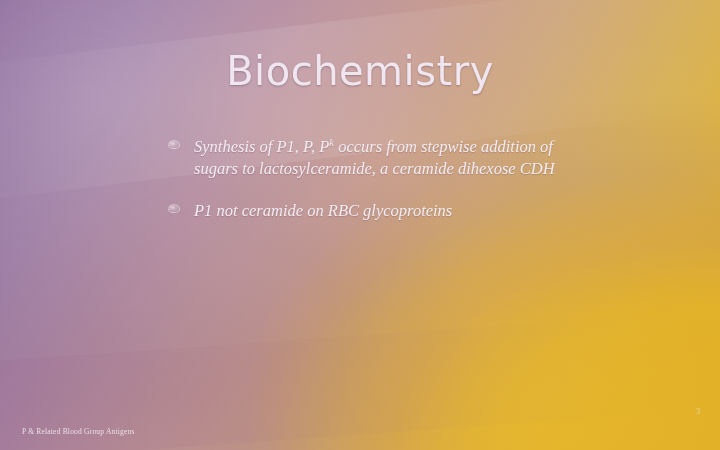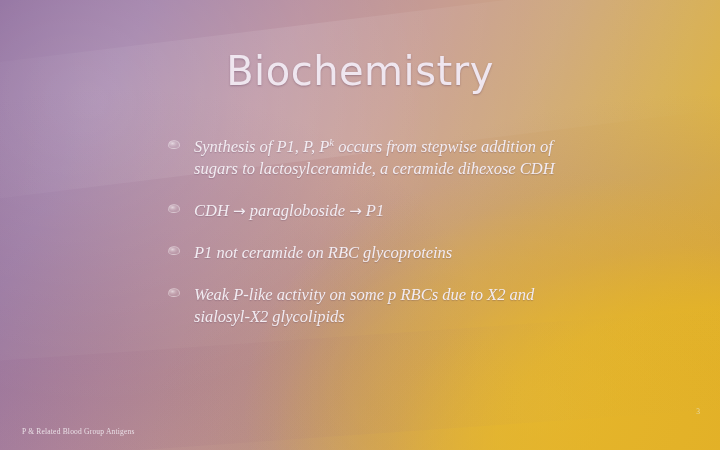--- a/index.html
+++ b/index.html
@@ -156,27 +156,19 @@
 
   <div class="title">Biochemistry</div>
 
   <div class="bullets">
     <div class="bullet">
       <span class="marker"></span>
       <span class="text">Synthesis of P1, P, P<span class="sup">k</span>  occurs from stepwise addition of sugars to lactosylceramide, a ceramide dihexose CDH</span>
     </div>
     <div class="bullet">
       <span class="marker"></span>
-      <span class="text">CDH <span class="arrow">→</span> paragloboside <span class="arrow">→</span>  P1</span>
-    </div>
-    <div class="bullet">
-      <span class="marker"></span>
       <span class="text">P1 not ceramide on RBC glycoproteins</span>
-    </div>
-    <div class="bullet">
-      <span class="marker"></span>
-      <span class="text">Weak P-like activity on some p RBCs due to X2 and sialosyl-X2 glycolipids</span>
     </div>
   </div>
 
   <div class="footer">P &amp; Related Blood Group Antigens</div>
   <div class="page-number">3</div>
 </div>
 
 </body></html>

